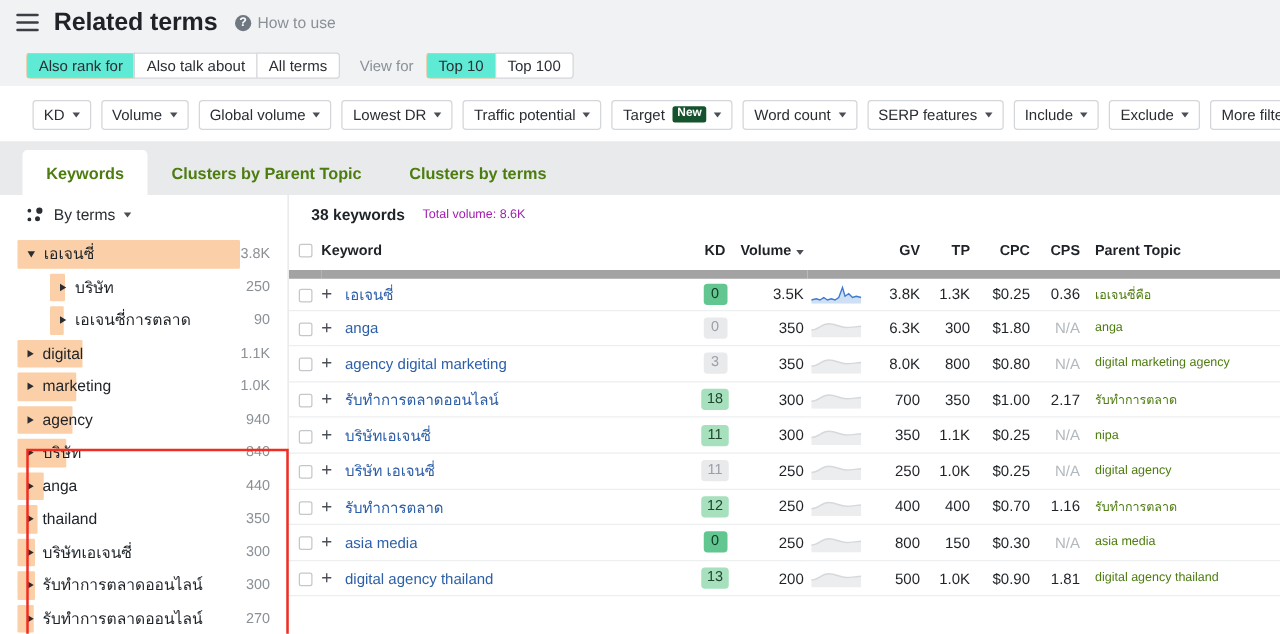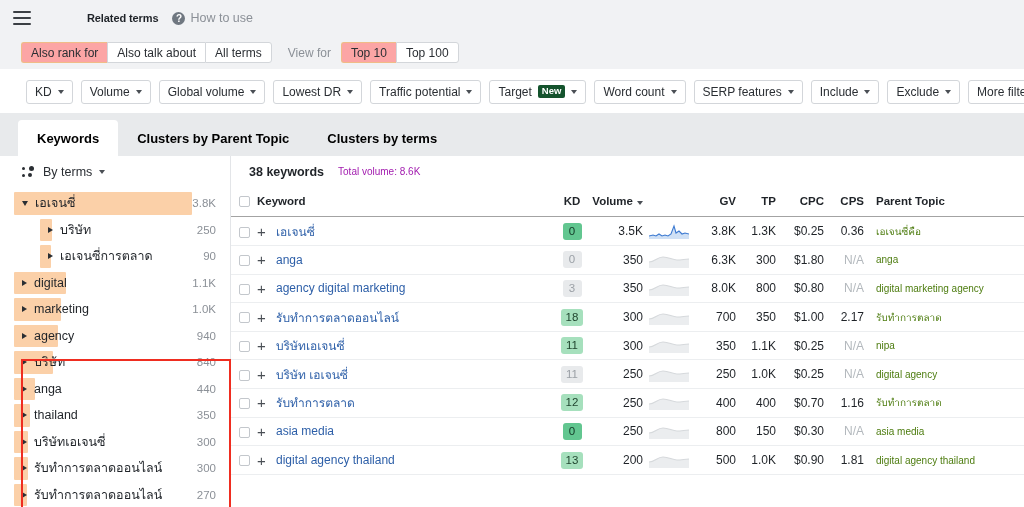--- a/index.html
+++ b/index.html
@@ -13,39 +13,39 @@
   }
   .app { width: 1024px; height: 507px; position: relative; background:#fff; }
 
   
   .topbar {
     height: 36px; background:#f1f2f4;
     display:flex; align-items:center; padding-left: 13px; gap: 12px;
   }
   .hamburger { width:18px; height:14px; display:flex; flex-direction:column; justify-content:space-between; cursor:pointer; }
   .hamburger i { display:block; height:2px; background:#3b3f44; border-radius:1px; }
-  .page-title { font-size:11px; font-weight:bold; color:#1f2328; letter-spacing:-0.1px;margin-left:44px; }
+  .page-title { font-size:20px; font-weight:bold; color:#1f2328; letter-spacing:-0.1px; }
   .howto { display:flex; align-items:center; gap:5px; margin-left:2px; cursor:pointer; }
   .q-icon {
     width:13px; height:13px; border-radius:50%; background:#6f7780; color:#fff;
     font-size:10px; line-height:13px; text-align:center; font-weight:bold;
   }
   .howto-label { font-size:12.5px; color:#8b9097; }
 
   
   .segbar { height:33px; background:#f1f2f4; display:flex; align-items:center; padding-left:21px; gap:0; }
   .seggroup { display:flex; }
   .segbtn {
     height:21px; padding:0 9px; font-size:12px; color:#2a2e33;
     background:#fff; border:1px solid #d3d6da; border-right:none;
     display:flex; align-items:center; cursor:pointer; white-space:nowrap;
   }
   .segbtn:first-child { border-radius:3px 0 0 3px; }
   .segbtn:last-child { border-right:1px solid #d3d6da; border-radius:0 3px 3px 0; }
-  .segbtn.active { background:#fca5a5; border-color:#f0bc87; color:#2a2e33; }
+  .segbtn.active { background:#5eead4; border-color:#f0bc87; color:#2a2e33; }
   .viewfor { font-size:12px; color:#8b9097; margin:0 10px 0 16px; }
 
   
   .filterbar {
     height:44px; background:#fff; display:flex; align-items:center;
     padding-left:26px; gap:8px; border-top:1px solid #fff;
   }
   .filterbtn {
     height:24px; padding:0 8px; font-size:12px; color:#2a2e33;
     background:#fff; border:1px solid #d3d6da; border-radius:3px;
@@ -53,21 +53,21 @@
   }
   .caret { width:0; height:0; border-left:3.5px solid transparent; border-right:3.5px solid transparent; border-top:4px solid #4a4f55; }
   .newbadge {
     background:#14532d; color:#fff; font-size:9.5px; font-weight:bold;
     border-radius:2px; padding:1px 4px 2px; line-height:1;
   }
 
   
   .tabstrip { height:43px; background:#e8eaec; display:flex; align-items:flex-end; padding-left:18px; }
   .tab {
-    height:36px; padding:0 19px; font-size:13px; font-weight:bold; color:#000000;
+    height:36px; padding:0 19px; font-size:13px; font-weight:bold; color:#4d7c0f;
     display:flex; align-items:center; cursor:pointer; border-radius:4px 4px 0 0;justify-content:flex-end;
   }
   .tab.active { background:#fff; }
 
   
   .body { display:flex; height:385px; }
   .sidebar { width:231px; background:#fff; border-right:1px solid #e3e5e8; position:relative; }
   .sb-head { height:31px; display:flex; align-items:center; padding-left:22px; gap:7px; cursor:pointer; }
   .dots-icon { position:relative; width:14px; height:12px; }
   .dots-icon span { position:absolute; border-radius:50%; background:#2a2e33; }
@@ -96,21 +96,21 @@
 
   
   .main { flex:1; background:#fff; overflow:hidden; }
   .summary { height:31px; display:flex; align-items:center; padding-left:18px; gap:14px; }
   .sum-kw { font-size:12.5px; font-weight:bold; color:#1f2328; }
   .sum-vol { font-size:10px; color:#a21caf; }
 
   table { width:100%; border-collapse:collapse; table-layout:fixed; }
   thead th {
     font-size:11.5px; font-weight:bold; color:#1f2328; text-align:right;
-    padding:8px 0 9px; border-bottom:1px solid #a3a3a3; white-space:nowrap;
+    padding:8px 0 9px; border-bottom:7px solid #a3a3a3; white-space:nowrap;
   }
   th.c-check { width:26px; text-align:left; padding-left:8px; }
   th.c-kw    { text-align:left; }
   th.c-kd    { width:40px; text-align:center; }
   th.c-vol   { width:54px; text-align:right; padding-right:3px; }
   th.c-spark { width:46px; }
   th.c-gv    { width:44px; }
   th.c-tp    { width:40px; }
   th.c-cpc   { width:48px; }
   th.c-cps   { width:40px; }

